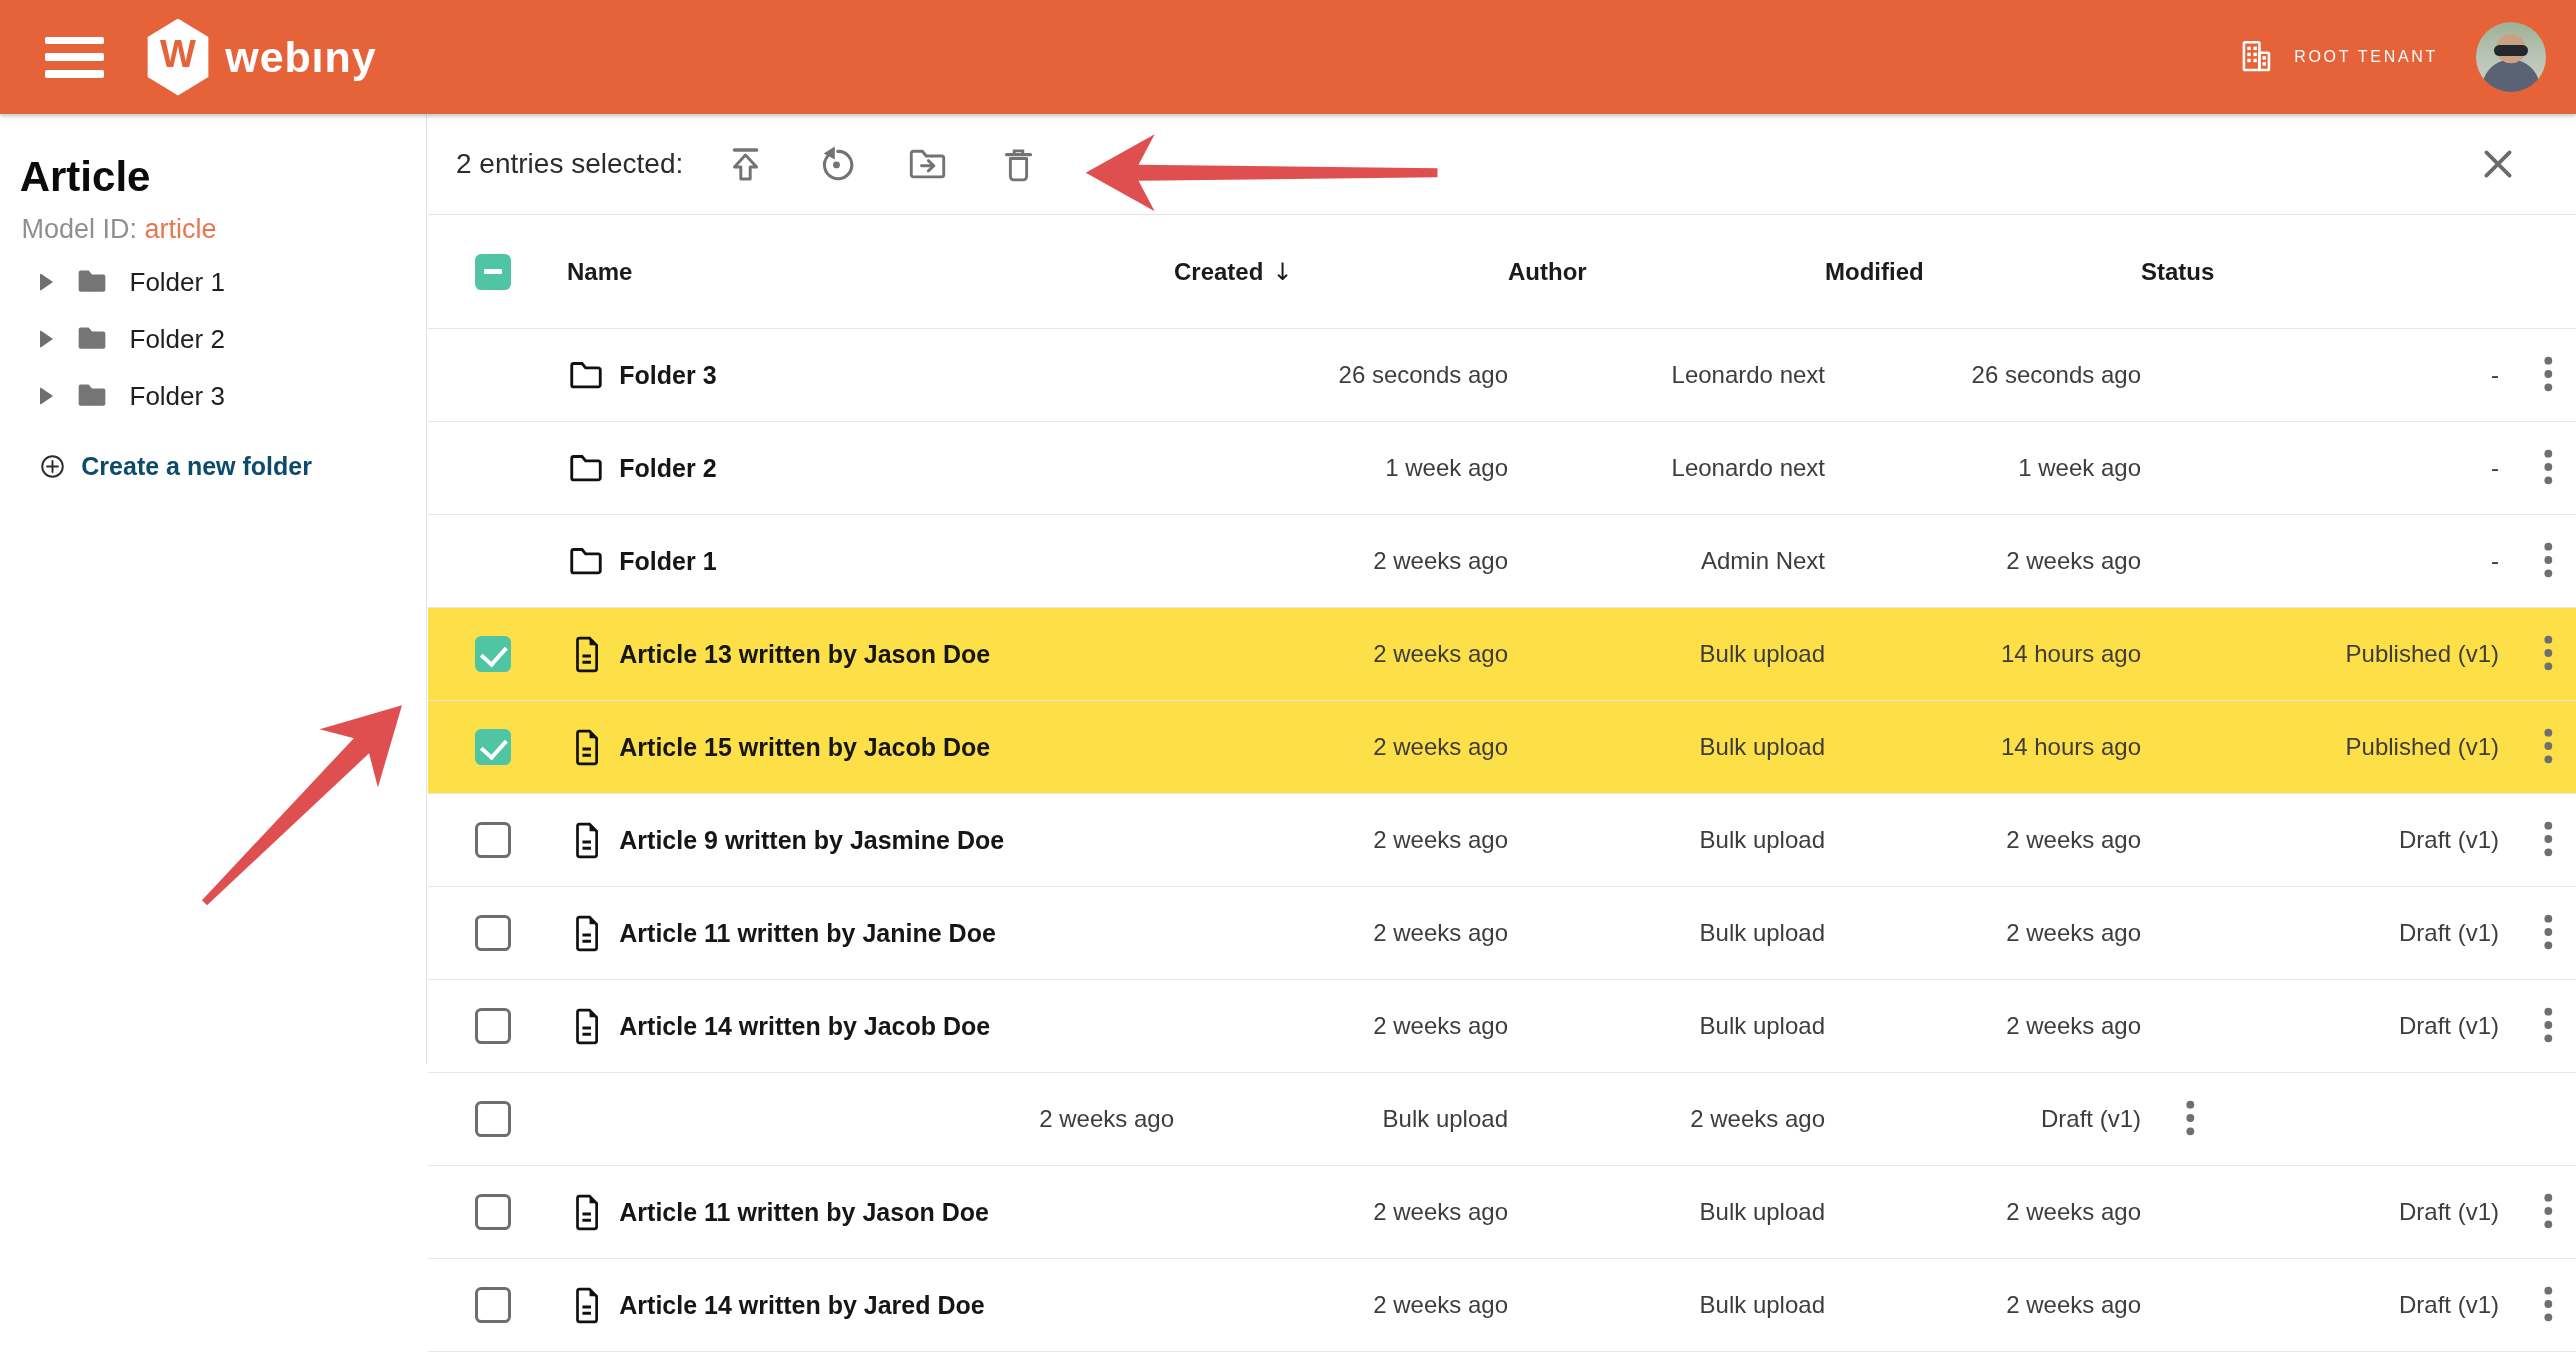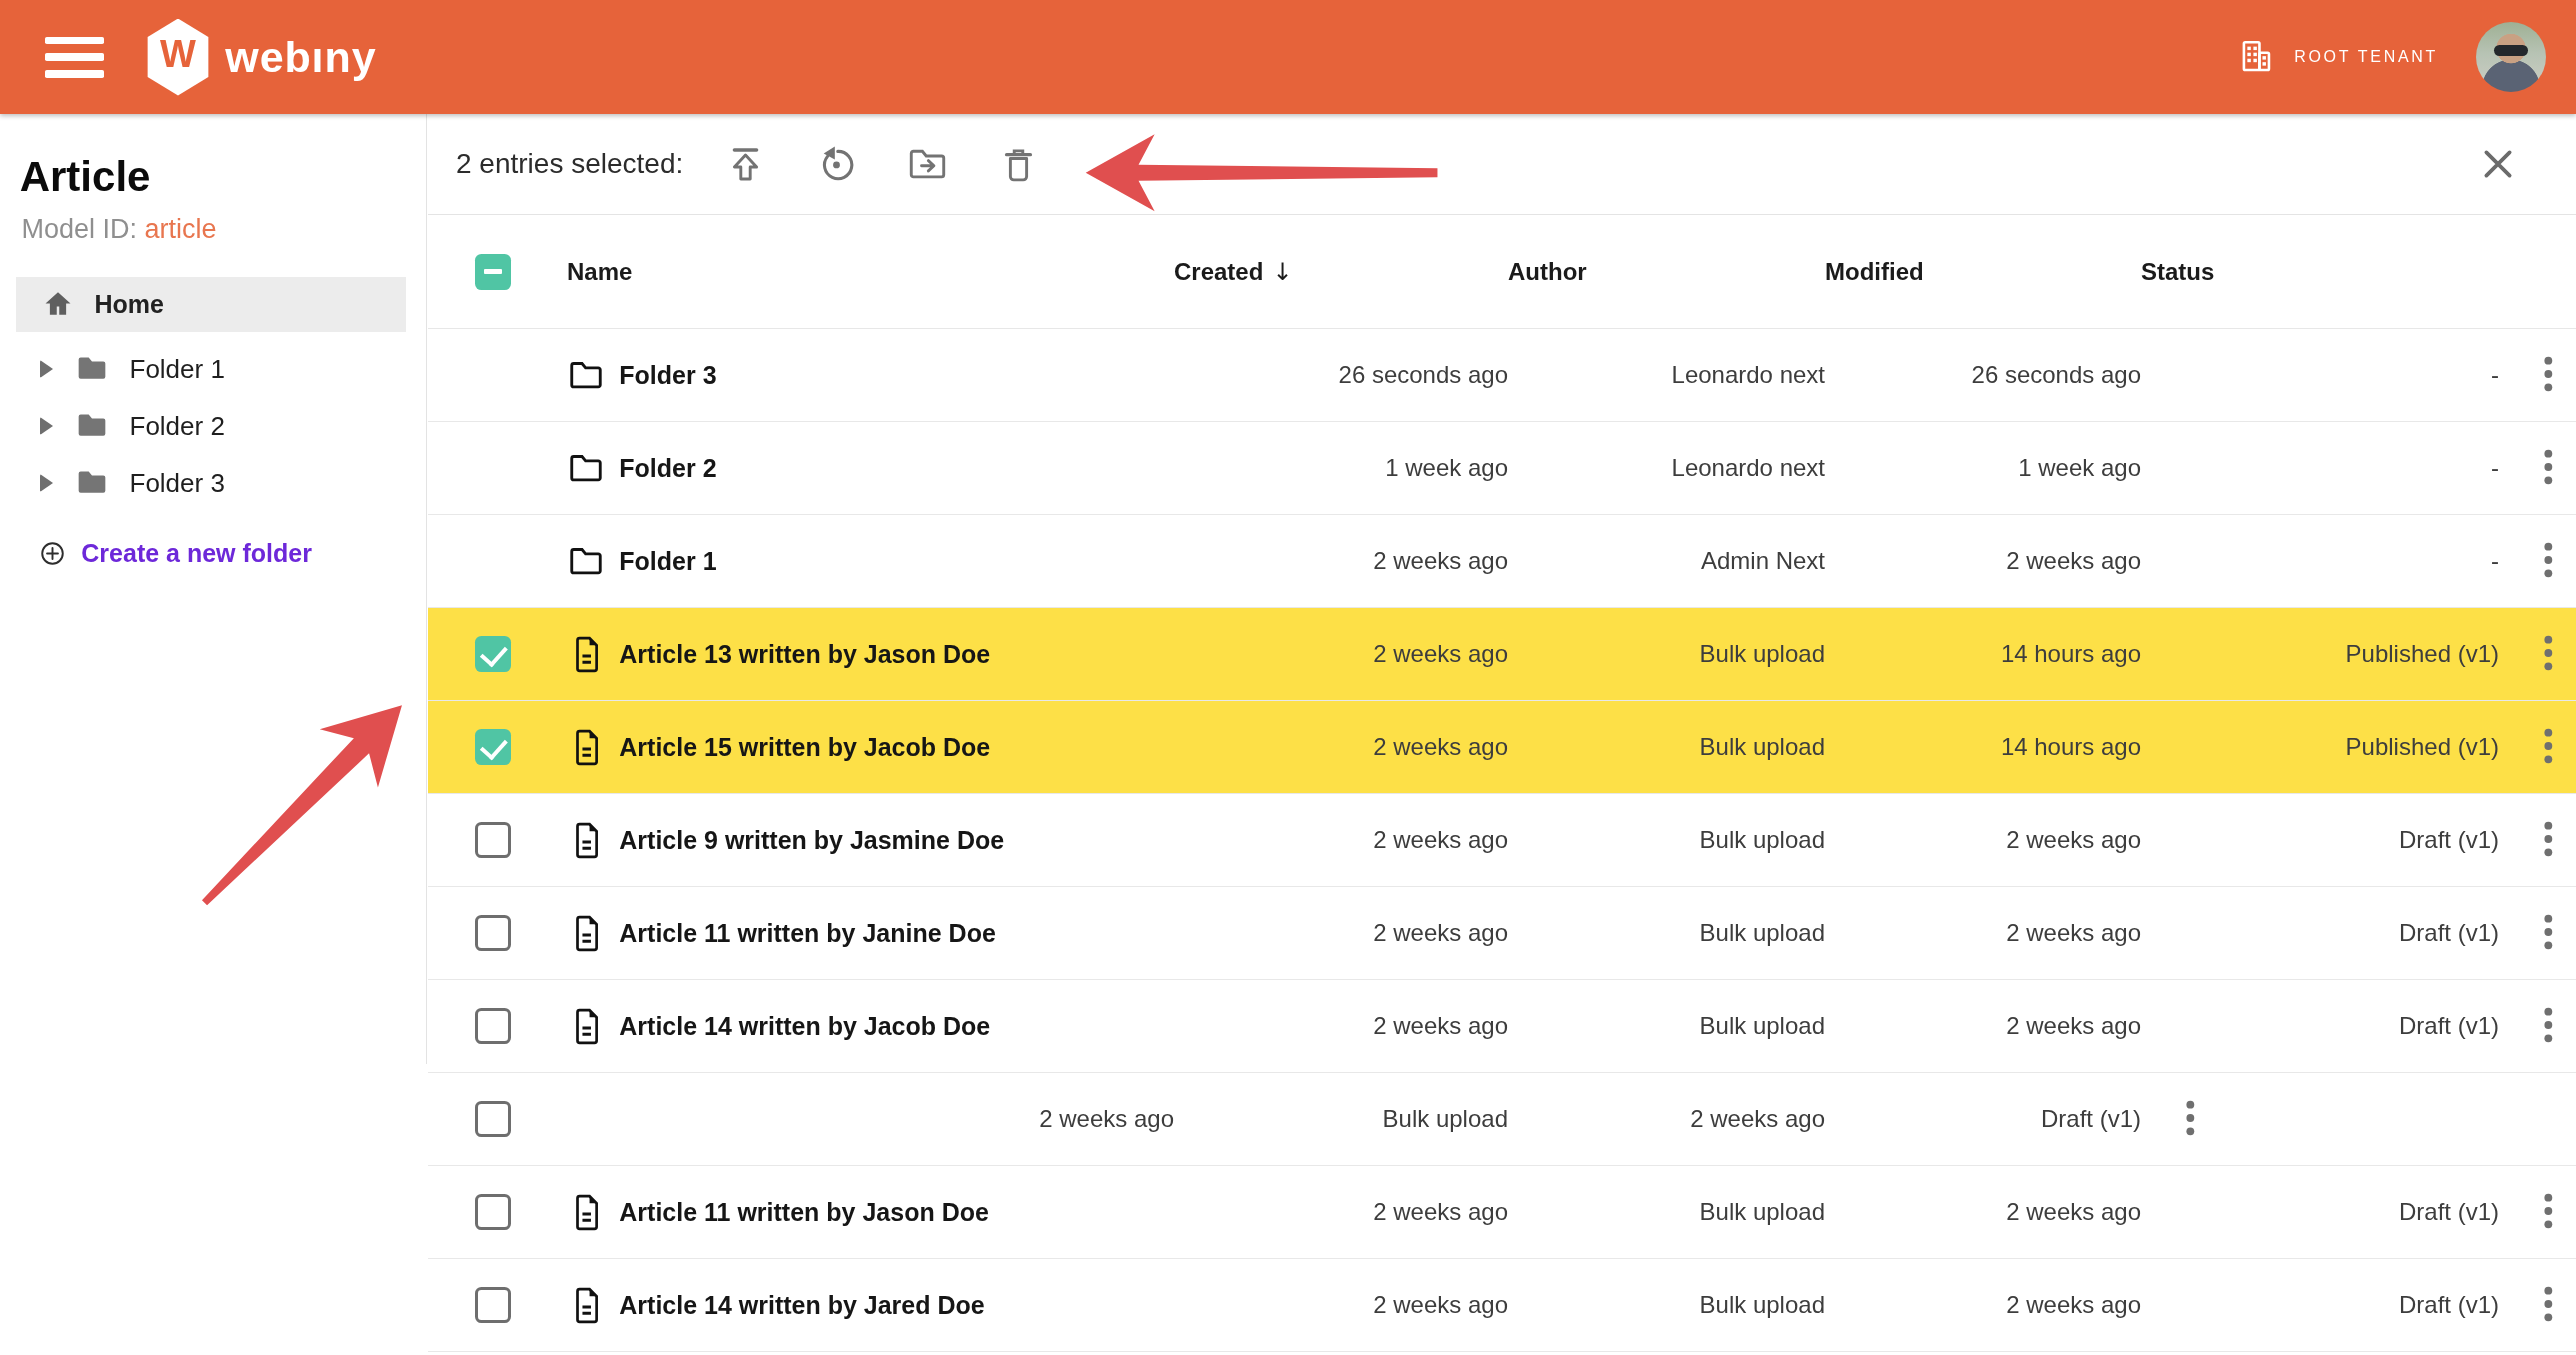--- a/index.html
+++ b/index.html
@@ -45,21 +45,21 @@
   .tree { margin-top:9px; }
   .tree-item { height:57px; display:flex; align-items:center; padding-left:40px;
     cursor:pointer; }
   .caret { width:0; height:0; border-left:13.4px solid #6f6f6f;
     border-top:9px solid transparent; border-bottom:9px solid transparent;
     border-radius:1.8px; }
   .tree-item .f-icon { margin-left:23px; }
   .tree-item .lbl { margin-left:21.5px; font-size:26px; color:#1f1f1f; }
   .create-folder { margin-top:27px; display:flex; align-items:center; gap:14.3px;
     padding-left:38px; cursor:pointer; }
-  .create-folder .lbl { font-size:25px; font-weight:700; color:#6d28d9; }
+  .create-folder .lbl { font-size:25px; font-weight:700; color:#0c4a6e; }
 
   
   .main { position:absolute; top:114px; left:428px; width:2148px; height:1241px;
     background:#fff; }
   .toolbar { height:101px; display:flex; align-items:center;
     border-bottom:0.9px solid #E4E4E4; padding-left:28px;text-align:center; }
   .sel-text { font-size:28px; color:#2c2c2c; }
   .tb-actions { display:flex; align-items:center; gap:48px; margin-left:41px; }
   .tb-btn { width:43px; height:43px; display:flex; align-items:center;
     justify-content:center; cursor:pointer; }
@@ -137,26 +137,20 @@
       <span class="tenant-label">ROOT TENANT</span>
     </div>
     <div class="avatar"></div>
   </div>
 
   <div class="sidebar">
     <div class="side-title">Article</div>
     <div class="side-model">
       <span>Model ID:</span>
       <span class="mid">article</span>
-    </div>
-    <div class="home-item">
-      <svg width="30" height="30" viewBox="0 0 48 48">
-        <path d="M24 5 L4 23 h7 v18 h11 V28 h4 v13 h11 V23 h7 Z" fill="#5f5f5f"></path>
-      </svg>
-      <span class="lbl">Home</span>
     </div>
     <div class="tree" id="folder-list">
         <div class="tree-item">
           <span class="caret"></span>
           <span class="f-icon"><svg width="32" height="27" viewBox="0 0 48 40">
               <path d="M4 8 a3 3 0 0 1 3-3 h12 l5 6 h17 a3 3 0 0 1 3 3 v20 a3 3 0 0 1-3 3 H7 a3 3 0 0 1-3-3 Z" fill="#757575"></path>
             </svg></span>
           <span class="lbl">Folder 1</span>
         </div>
         <div class="tree-item">

